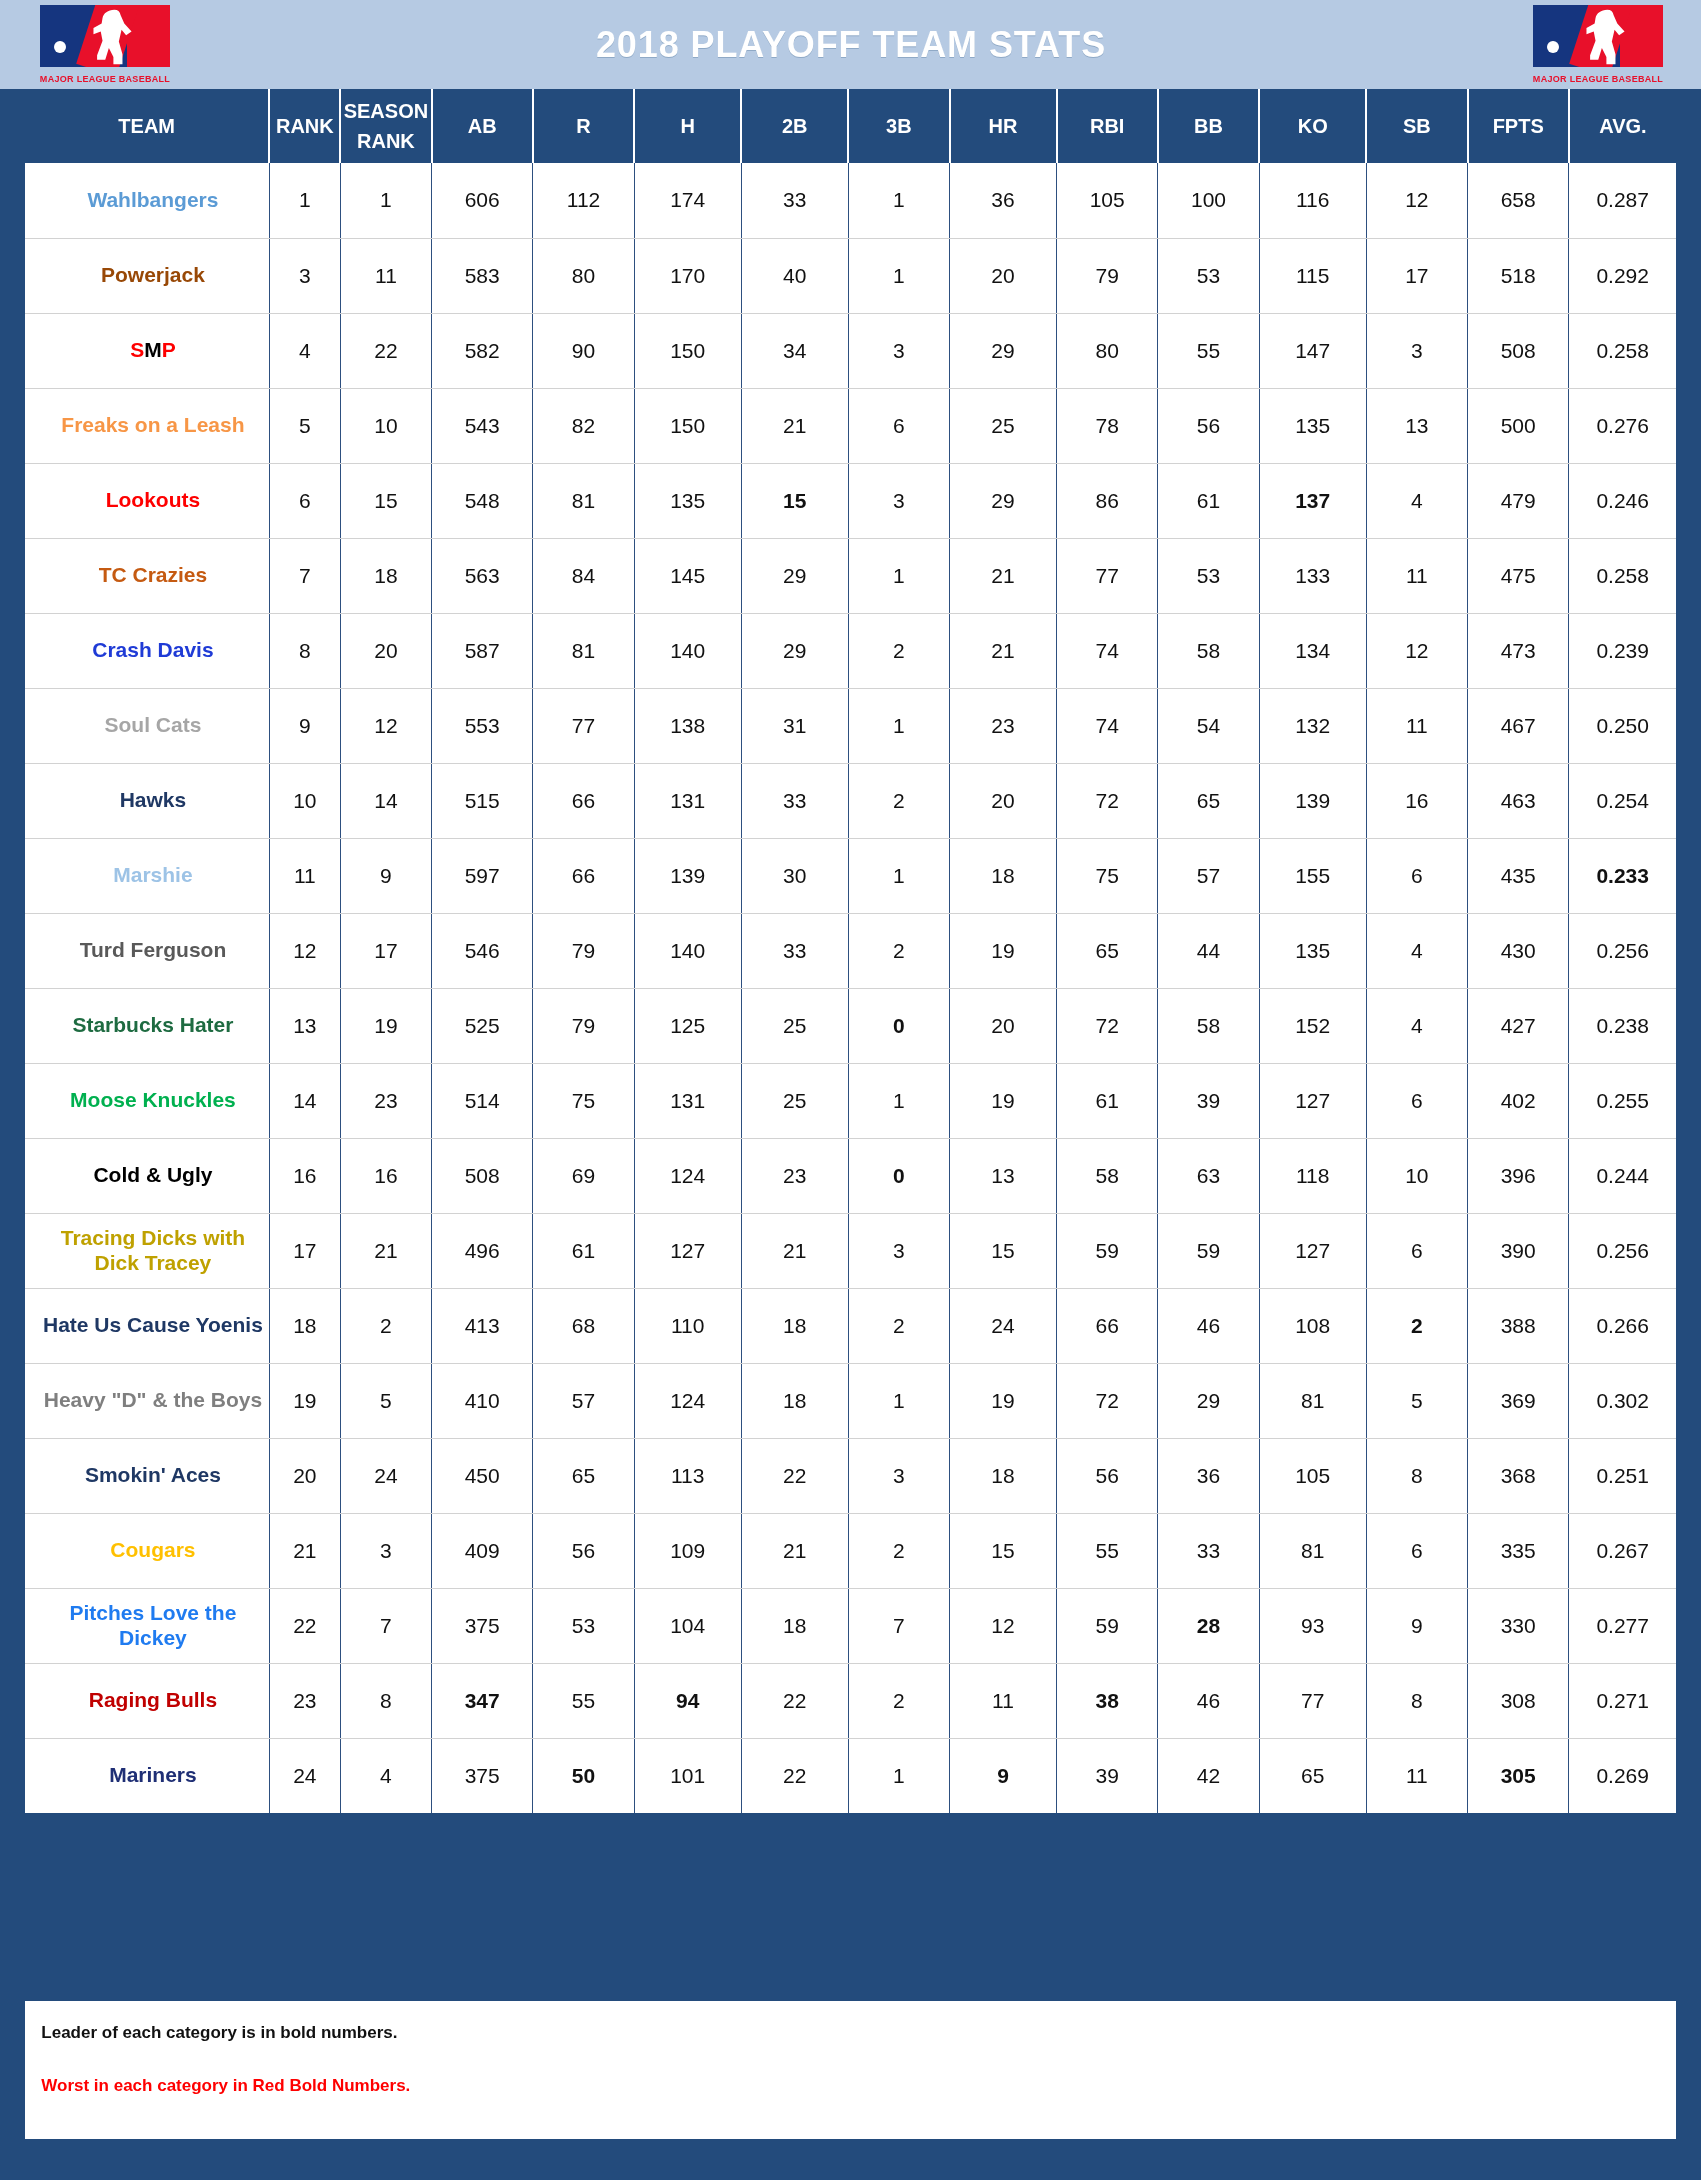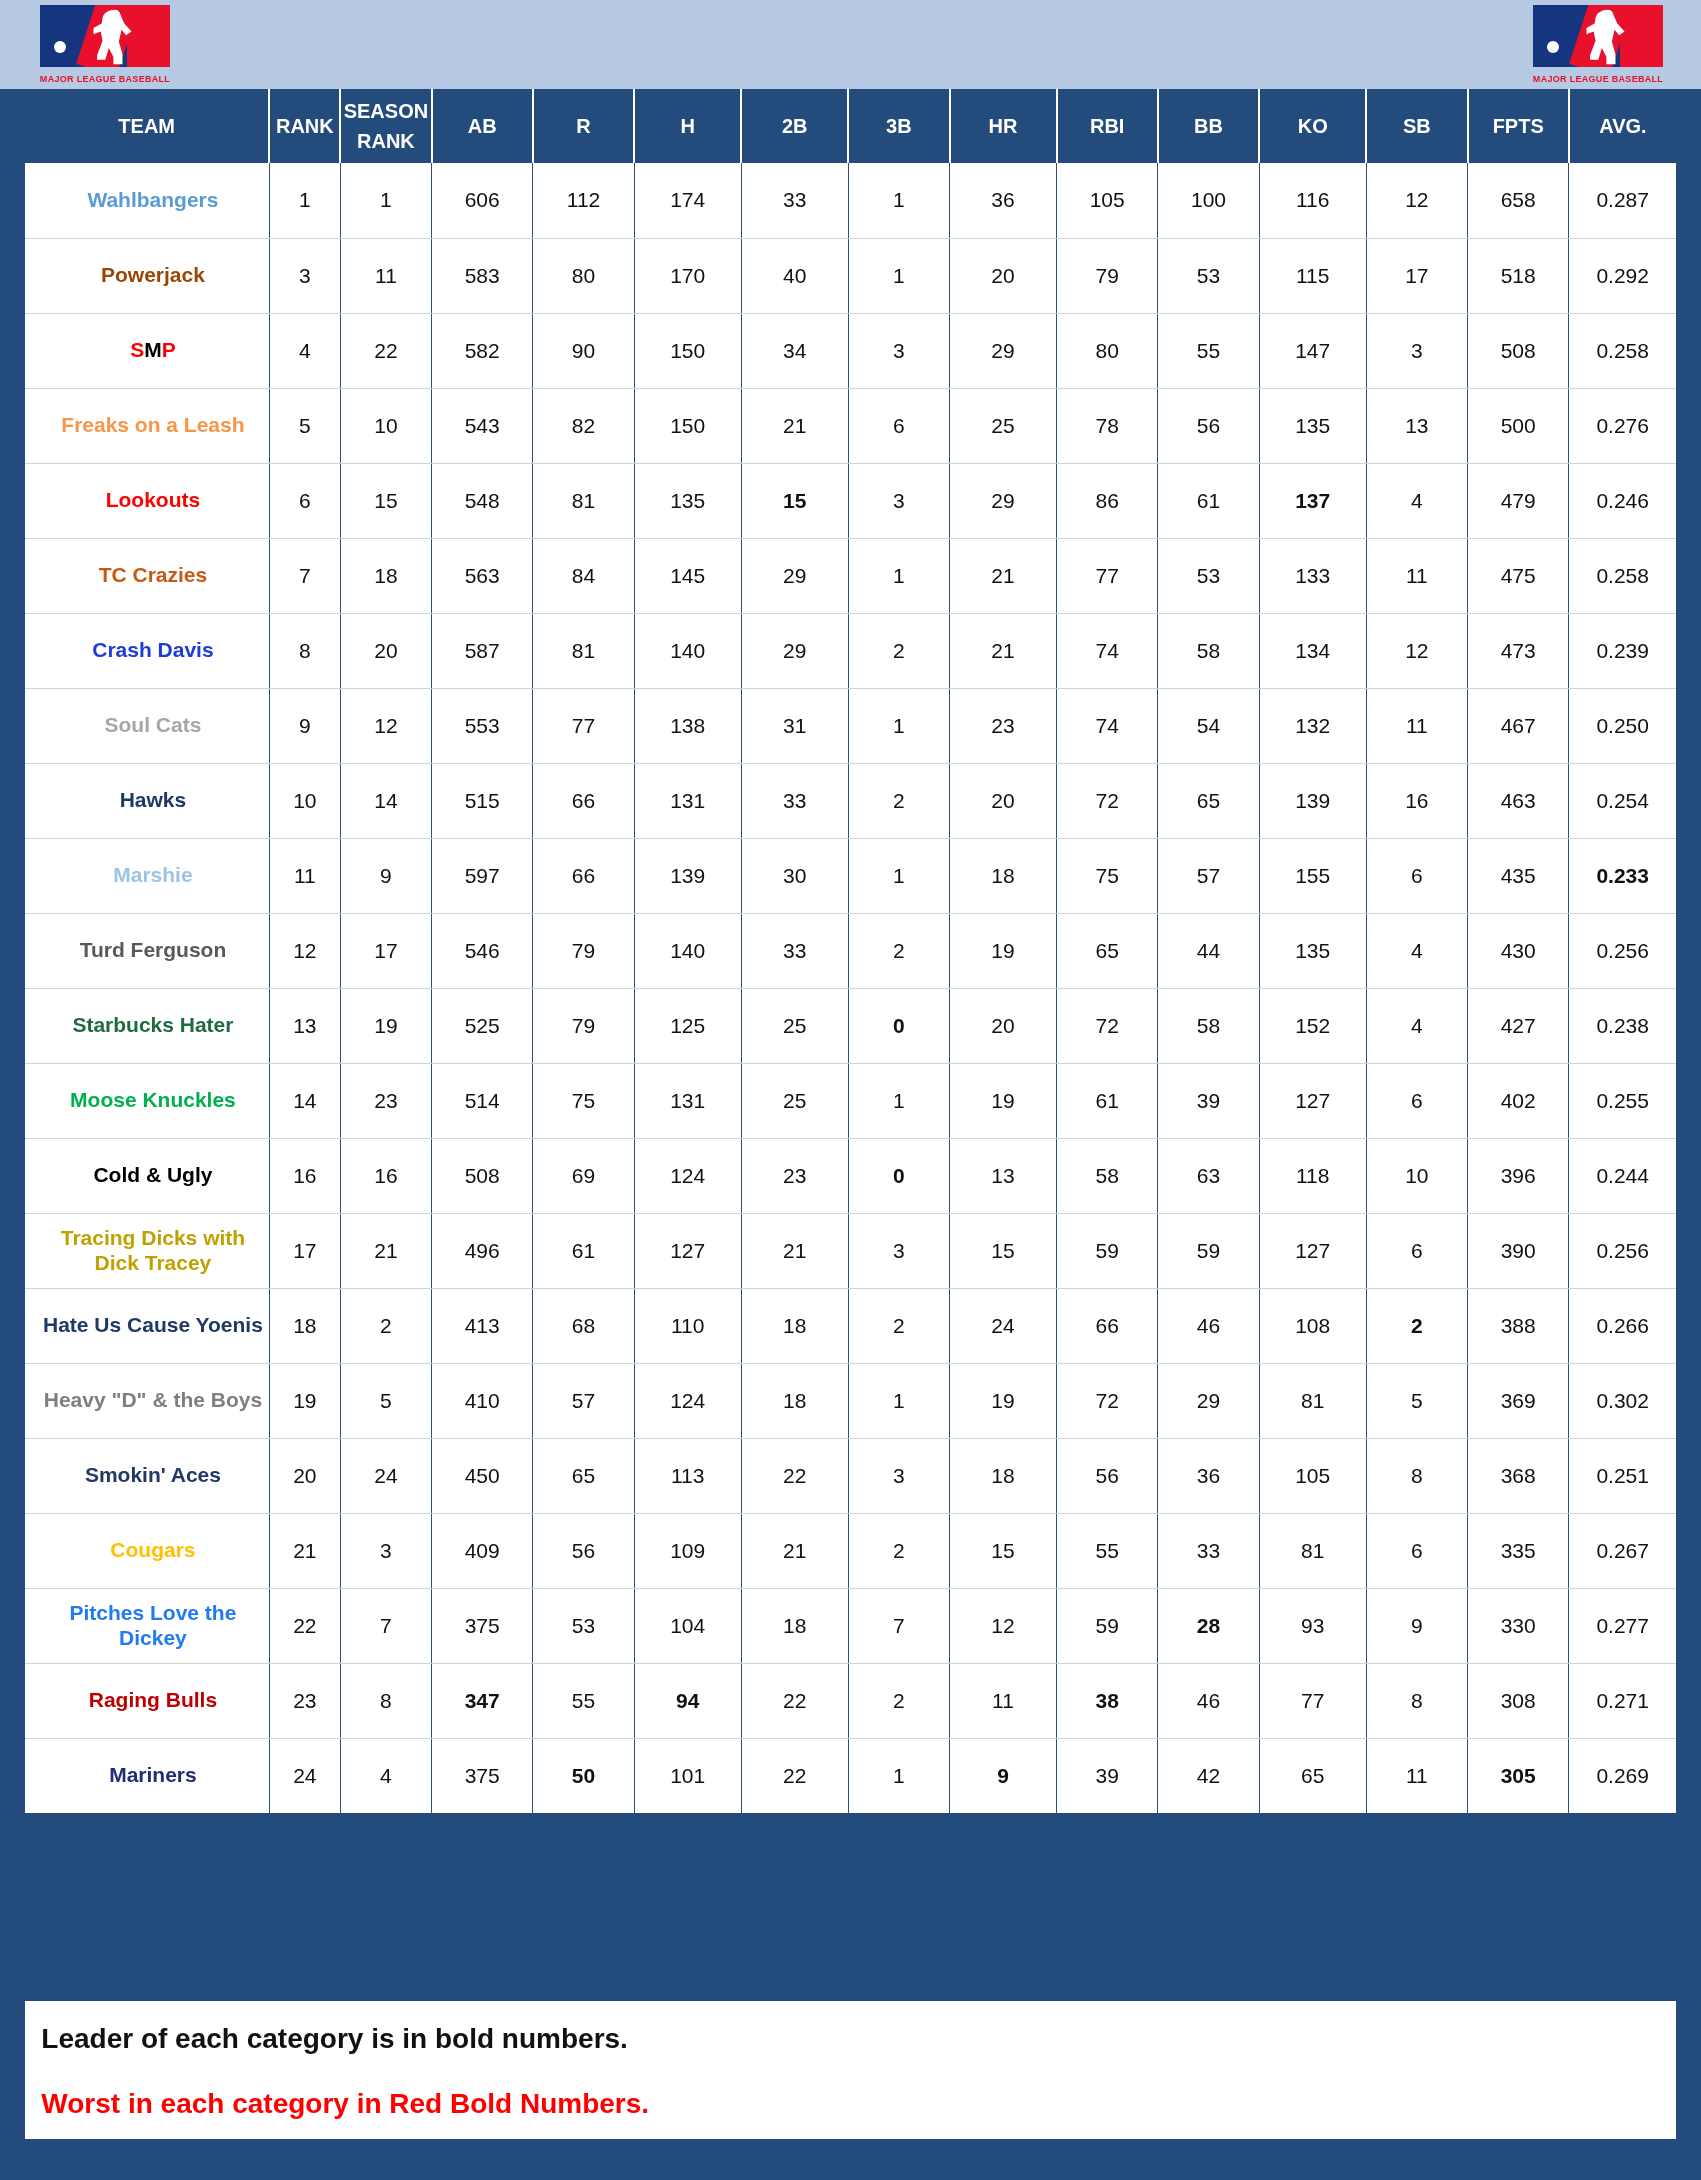--- a/index.html
+++ b/index.html
@@ -145,21 +145,21 @@
   .note {
     position: absolute;
     left: 25px;
     top: 2001px;
     width: 1651px;
     height: 138px;
     background: #ffffff;
     padding: 22px 16.3px 0 16.3px;
   }
   .note-line {
-    font-size: 28px;
+    font-size: 17px;
     font-weight: bold;
     color: #111111;
     margin-bottom: 33px;
   }
   .note-line.red { color: #fe0000; margin-bottom: 0; }
 </style>
 </head>
 <body>
 
 <div id="sheet">
@@ -171,20 +171,21 @@
         <div class="mlb-red"></div>
         <div class="mlb-diag"></div>
         <div class="mlb-ball"></div>
         <svg class="mlb-batter" viewBox="0 0 56 64">
           <path fill="#ffffff" d="M30 2c-7 0-12 4-13 9l-1 6-9 5v7l8-3 2 10-6 16v5h9l4-13 5 10v8h10V51l-4-14 3-13 5 6 6-4-8-9-4-9c-1-4-3-6-7-6z"></path>
         </svg>
       </div>
       <div class="mlb-text">MAJOR LEAGUE BASEBALL</div>
     </div>
 
+    <div class="banner-title">2018 PLAYOFF TEAM STATS</div>
 
     <div class="mlb-logo">
       <div class="mlb-plate">
         <div class="mlb-red"></div>
         <div class="mlb-diag"></div>
         <div class="mlb-ball"></div>
         <svg class="mlb-batter" viewBox="0 0 56 64">
           <path fill="#ffffff" d="M30 2c-7 0-12 4-13 9l-1 6-9 5v7l8-3 2 10-6 16v5h9l4-13 5 10v8h10V51l-4-14 3-13 5 6 6-4-8-9-4-9c-1-4-3-6-7-6z"></path>
         </svg>
       </div>

